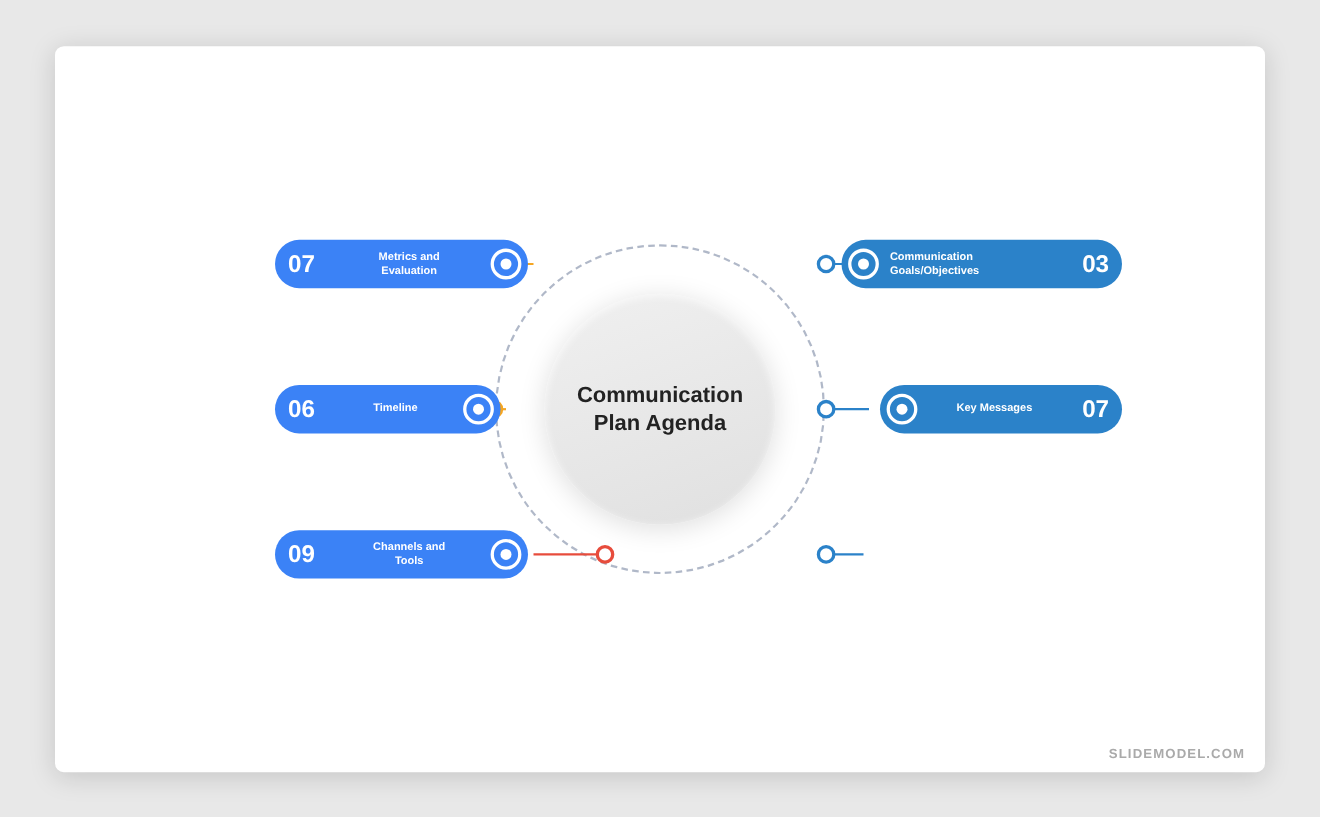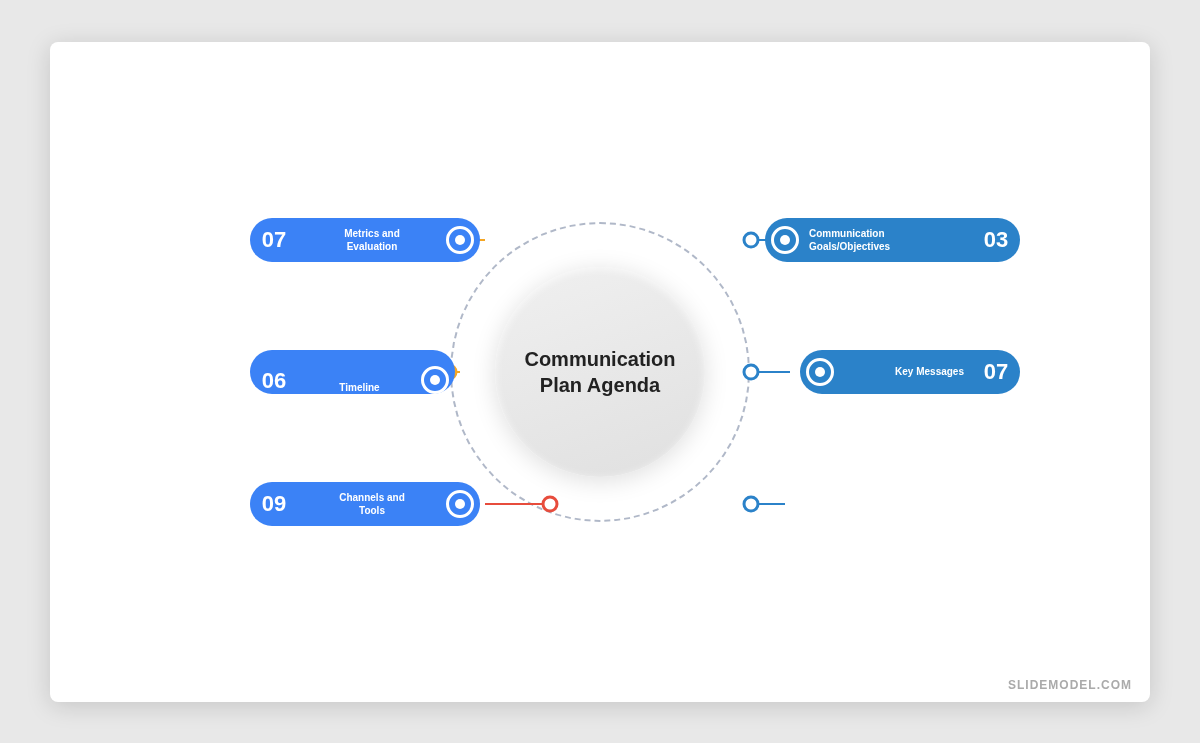--- a/index.html
+++ b/index.html
@@ -168,21 +168,21 @@
   </div>
 
   <div class="pill pill-orange" style="left: 200px; top: 176px; width: 230px;">
     <span class="pill-number">07</span>
     <span class="pill-label">Metrics and<br>Evaluation</span>
     <div class="pill-dot">
       <div class="pill-dot-inner"></div>
     </div>
   </div>
 
-  <div class="pill pill-orange" style="left: 200px; top: 308px; width: 205px; align-items: flex-end;">
+  <div class="pill pill-orange" style="left: 200px; top: 308px; width: 205px;">
     <span class="pill-number">06</span>
     <span class="pill-label">Timeline</span>
     <div class="pill-dot">
       <div class="pill-dot-inner"></div>
     </div>
   </div>
 
   <div class="pill pill-orange" style="left: 200px; top: 440px; width: 230px;">
     <span class="pill-number">09</span>
     <span class="pill-label">Channels and Tools</span>
@@ -196,19 +196,19 @@
       <div class="pill-dot-inner"></div>
     </div>
     <span class="pill-label" style="text-align:left; padding-left:10px;">Communication<br>Goals/Objectives</span>
     <span class="pill-number">03</span>
   </div>
 
   <div class="pill pill-blue" style="right: 130px; top: 308px; width: 220px;">
     <div class="pill-dot" style="margin-right:0; margin-left:6px;">
       <div class="pill-dot-inner"></div>
     </div>
-    <span class="pill-label" style="text-align:right; padding-left:10px;">Key Messages</span>
+    <span class="pill-label" style="text-align:center; padding-left:10px;">Key Messages</span>
     <span class="pill-number">07</span>
   </div>
 
 
   <div class="watermark">SLIDEMODEL.COM</div>
 </div>
 
 </body></html>

